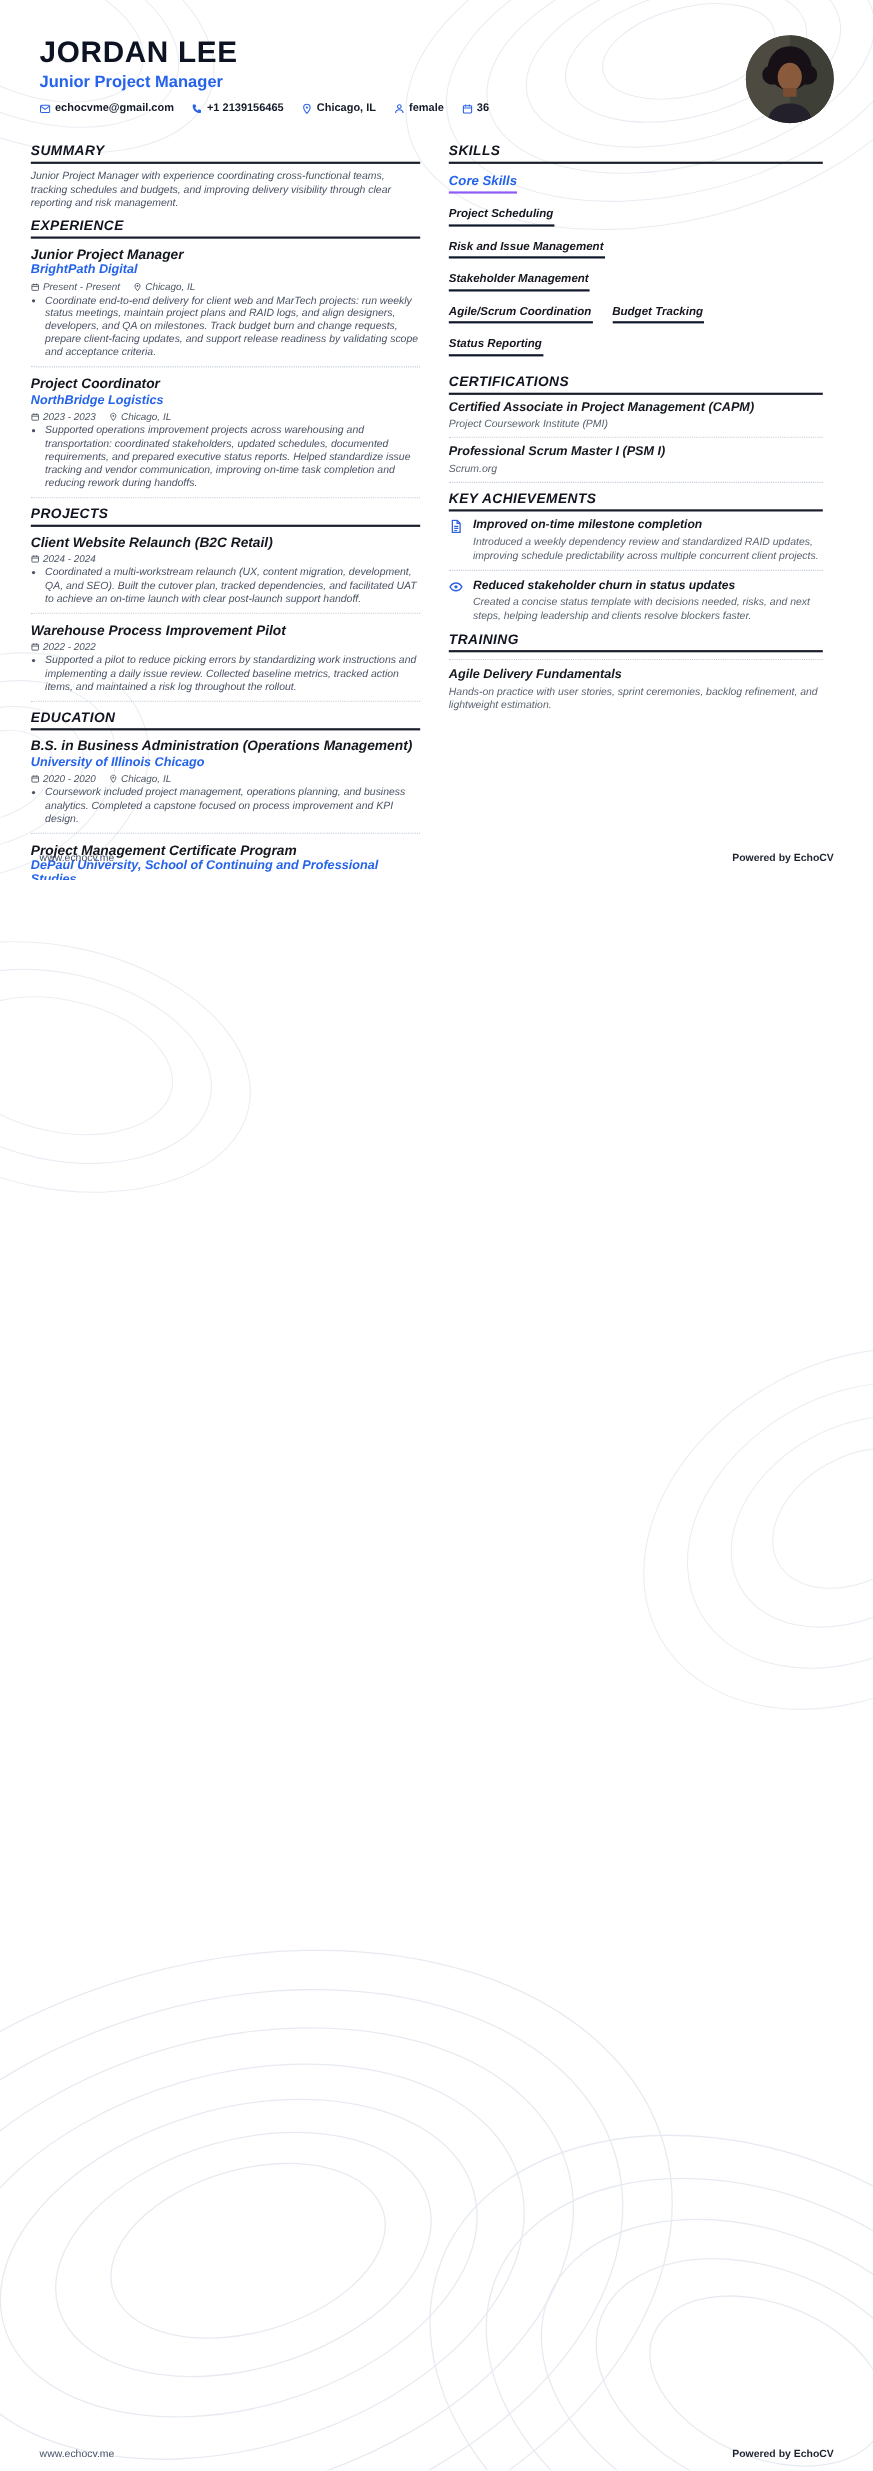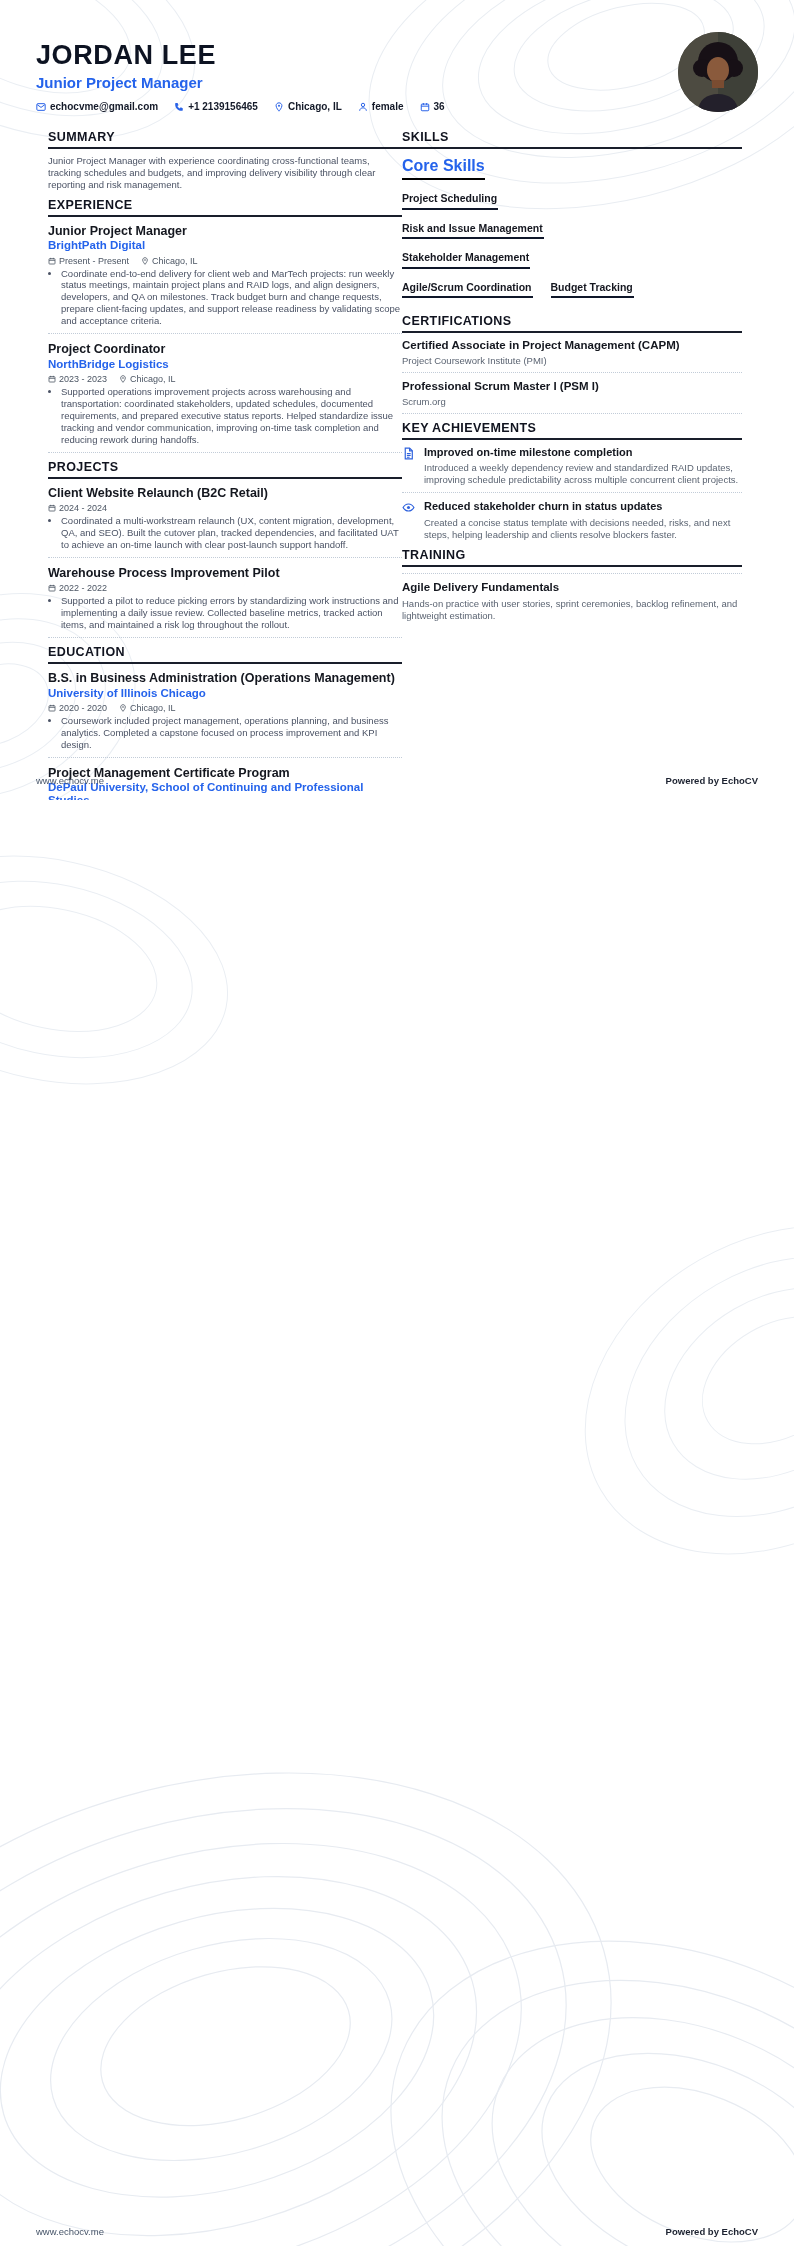--- a/index.html
+++ b/index.html
@@ -4,50 +4,50 @@
 <style>
   html,body{margin:0;padding:0;background:#ffffff;}
   body{font-family:"Liberation Sans","DejaVu Sans",sans-serif;color:#2b3240;}
   .doc{position:relative;width:794px;height:2246px;background:#ffffff;overflow:hidden;margin:0;}
   .contour{position:absolute;z-index:0;pointer-events:none;}
   .page{position:relative;}
   .page1{height:800px;overflow:hidden;}
   .page2{height:1446px;}
 
   
-  .header{display:flex;justify-content:space-between;align-items:flex-end;padding:32px 36px 8px;position:relative;z-index:1;}
+  .header{display:flex;justify-content:space-between;align-items:flex-start;padding:32px 36px 8px;position:relative;z-index:1;}
   .name{margin:0;font-size:27px;font-weight:800;letter-spacing:.6px;color:#0d1322;}
   .job-title{margin-top:3px;font-size:15px;font-weight:700;color:#2563eb;}
   .contact-row{display:flex;align-items:center;gap:16px;margin-top:10px;font-size:10px;font-weight:700;color:#141a29;white-space:nowrap;}
   .contact{display:inline-flex;align-items:center;gap:4px;}
   .cicon{display:inline-flex;color:#2a63e8;}
   .avatar{width:80px;height:80px;border-radius:50%;overflow:hidden;flex:0 0 auto;background:#4a4a42;}
   .avatar svg{display:block;}
 
   
-  .columns{display:flex;padding:4px 48px 0;position:relative;z-index:1;}
+  .columns{display:flex;gap:26px;padding:4px 28px 0;position:relative;z-index:1;font-style:italic;}
   .col-left{flex:0 0 354px;max-width:354px;}
   .col-right{flex:0 0 340px;max-width:340px;}
 
   .sec{margin-bottom:7px;}
   .sec-head{margin:6px 0 6px;font-size:12.5px;font-weight:800;letter-spacing:.4px;color:#10131f;border-bottom:2px solid #191e2b;padding-bottom:3px;text-transform:uppercase;}
   .body-text{margin:0;font-size:9.5px;line-height:1.26;color:#4a5264;}
 
   .entry{padding-top:1px;}
   .entry-title{margin:0;font-size:12.5px;font-weight:700;color:#14171f;line-height:1.15;}
   .entry-company{margin-top:1px;font-size:11.5px;font-weight:700;color:#2563eb;line-height:1.15;}
   .entry-meta{display:flex;gap:12px;align-items:center;margin:3px 0 2px;font-size:9px;color:#4b5563;}
   .meta{display:inline-flex;align-items:center;gap:3px;}
   .micon{display:inline-flex;color:#4b5563;}
   .bullets{margin:2px 0 0;padding-left:13px;}
   .bullets li{font-size:9.5px;line-height:1.26;color:#4a5264;}
   .dotted{border-bottom:1px dotted #c2ccd8;margin:6px 0 7px;height:0;}
 
   
-  .skill-group{font-size:16px;font-weight:700;color:#2563eb;border-bottom:2px solid #000000;display:inline-block;padding-bottom:3px;margin:2px 0 9px;}
+  .skill-group{font-size:12px;font-weight:700;color:#2563eb;border-bottom:2px solid #8b5cf6;display:inline-block;padding-bottom:3px;margin:2px 0 9px;}
   .tag-row{line-height:1;}
   .tag{display:inline-block;font-size:10.5px;font-weight:700;color:#14161f;padding:0 1px 4px 0;border-bottom:2px solid #0f172a;margin:0 18px 9px 0;}
 
   
   .cert-name{margin:0;font-size:11.5px;font-weight:700;color:#14171f;line-height:1.2;}
   .cert-issuer{margin-top:2px;font-size:9.5px;color:#5b6472;}
   .train-name{margin:0;font-size:11.5px;font-weight:700;color:#14171f;line-height:1.2;}
   .train-desc{margin:3px 0 0;font-size:9.5px;line-height:1.3;color:#5b6472;}
 
   
@@ -327,20 +327,21 @@
 
       <div class="col-right">
 
         <section class="sec">
           <h2 class="sec-head">SKILLS</h2>
           <div class="skill-group">Core Skills</div>
           <div class="tag-row"><span class="tag">Project Scheduling</span></div>
           <div class="tag-row"><span class="tag">Risk and Issue Management</span></div>
           <div class="tag-row"><span class="tag">Stakeholder Management</span></div>
           <div class="tag-row"><span class="tag">Agile/Scrum Coordination</span><span class="tag">Budget Tracking</span></div>
+          <div class="tag-row"><span class="tag">Status Reporting</span></div>
         </section>
 
         <section class="sec">
           <h2 class="sec-head">CERTIFICATIONS</h2>
           <div>
             <h4 class="cert-name">Certified Associate in Project Management (CAPM)</h4>
             <div class="cert-issuer">Project Coursework Institute (PMI)</div>
           </div>
           <div class="dotted"></div>
           <div>

